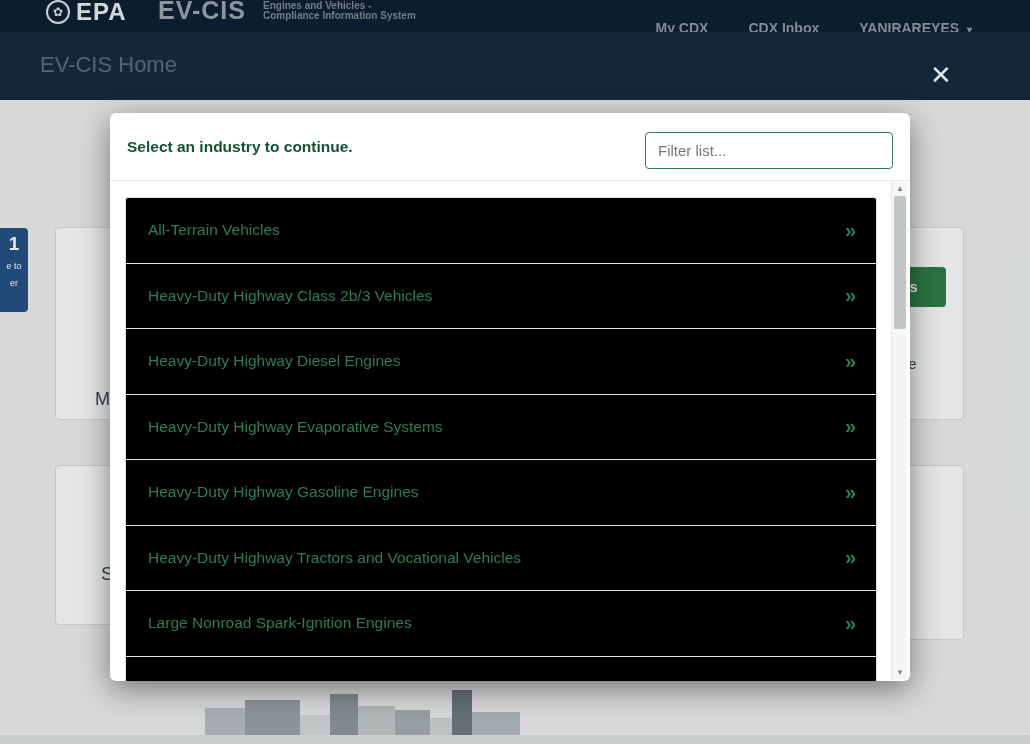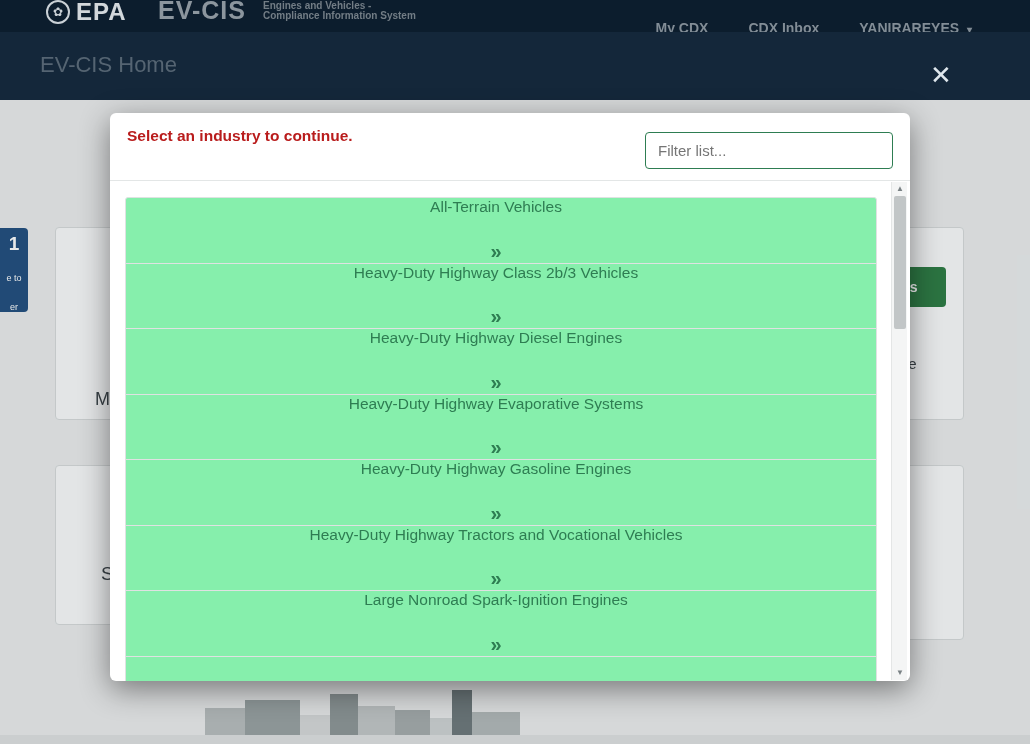--- a/index.html
+++ b/index.html
@@ -37,21 +37,21 @@
 
   
   .bg-card { position:absolute; background:#fbfcfc; border:1px solid #d8dcdc; border-radius:4px; z-index:1; }
   .frag-text { position:absolute; color:#3c4449; z-index:2; }
   .blue-badge {
     position:absolute; left:0; top:228px; width:28px; height:84px;
     background:#23507f; border-radius:0 4px 4px 0; z-index:2;
     color:#fff; text-align:center; padding-top:5px;
   }
   .blue-badge .count { font-size:19px; font-weight:bold; display:block; }
-  .blue-badge .small-line { font-size:9px; display:block; line-height:11px; margin-top:18px; }
+  .blue-badge .small-line { font-size:9px; display:block; line-height:11px; margin-top:6px; }
   .bg-green-btn {
     position:absolute; left:876px; top:267px; width:70px; height:40px;
     background:#2e7d44; border:none; border-radius:4px; color:#fff;
     font-size:14px; font-weight:bold; z-index:2; text-align:center;
   }
 
   
   .skyline { position:absolute; left:0; top:688px; width:1030px; height:56px; overflow:hidden; z-index:1; }
   .bld { position:absolute; bottom:0; }
 
@@ -68,40 +68,40 @@
     color:#dfe7ed; font-size:26px; font-weight:300; z-index:4;
     text-align:center; line-height:34px; cursor:pointer;
   }
   .modal-panel {
     position:absolute; left:110px; top:113px; width:800px; height:568px;
     background:#ffffff; border-radius:6px; z-index:4;
     box-shadow:0 8px 30px rgba(0,0,0,0.45);
   }
   .modal-head { position:relative; height:68px; border-bottom:1px solid #e3e6e6; }
   .modal-prompt {
-    position:absolute; left:17px; top:14px;
-    color:#b91c1c; font-size:15.5px; font-weight:bold;
+    position:absolute; left:17px; top:25px;
+    color:#14532d; font-size:15.5px; font-weight:bold;
   }
   .filter-input {
     position:absolute; left:535px; top:19px; width:248px; height:37px;
     border:1px solid #2e7d52; border-radius:4px; padding:12px 12px;
     font-size:15px; color:#333; font-family:"Liberation Sans", sans-serif;
     outline:none;
   }
   .filter-input::placeholder { color:#757575; }
 
   .scroll-area {
     position:absolute; left:0; top:69px; width:800px; height:499px;
     overflow:hidden; padding:15px 33px 0 15px;
   }
   .list-item {
-    position:relative; height:66.5px; background:#86efac;
+    position:relative; height:66.5px; background:#000000;
     border:1px solid #dfe2e2; margin-top:-1px;
     display:flex; align-items:center; justify-content:space-between;
-    padding:0 20px 0 10px; cursor:pointer;flex-direction:column;
+    padding:0 20px 0 22px; cursor:pointer;
   }
   .list-item:first-child { margin-top:0; border-radius:3px 3px 0 0; }
   .list-item .label { color:#2e7d52; font-size:15.5px; }
   .list-item .chev { color:#2e7d52; font-size:20px; font-weight:bold; }
   .list-item.partial { height:40px; }
 
   
   .fake-scrollbar {
     position:absolute; left:781px; top:69px; width:16px; height:498px;
     background:#f4f5f5; border-left:1px solid #e4e6e6; z-index:5;

